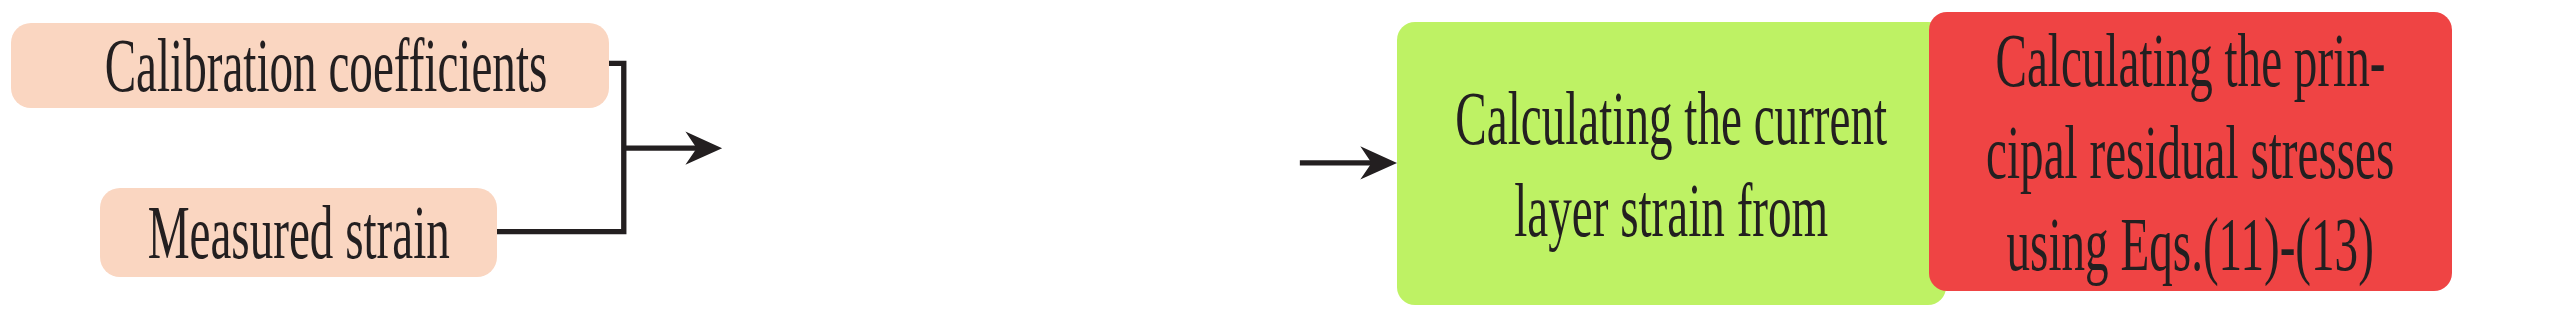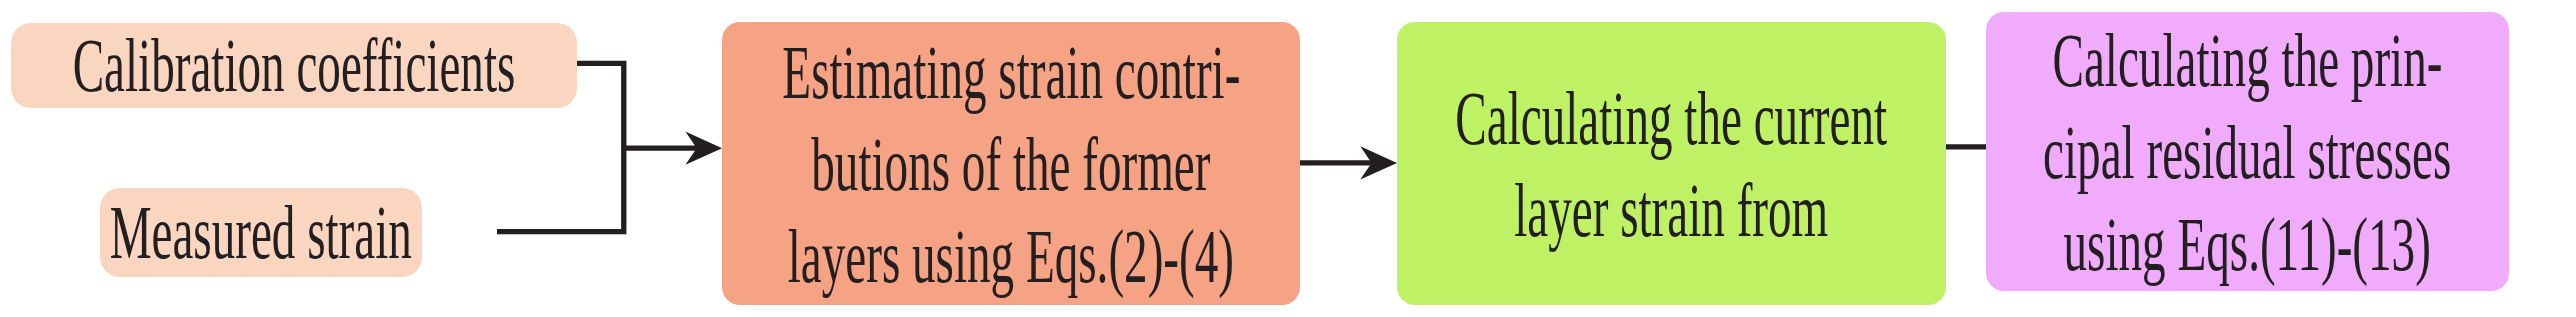--- a/index.html
+++ b/index.html
@@ -52,54 +52,43 @@
     <path d="M1052 250 H1176" fill="none" stroke="currentColor" stroke-width="9"></path>
     <polygon fill="currentColor" points="1218,250 1156,222 1175,250 1156,278"></polygon>
 
     <path d="M2193 275 H2315" fill="none" stroke="currentColor" stroke-width="9"></path>
     <polygon fill="currentColor" points="2357,275 2295,247 2314,275 2295,303"></polygon>
 
     <path d="M3283 248 H3405" fill="none" stroke="currentColor" stroke-width="9"></path>
     <polygon fill="currentColor" points="3447,248 3385,220 3404,248 3385,276"></polygon>
   </svg>
 
-  <div class="box small" style="left: 10.7px; top: 22.5px; width: 566px; height: 85px; background-color: rgb(250, 214, 193);">
+  <div class="box small" style="left: 10.7px; top: 22.5px; width: 566px; height: 85px; background-color: rgb(250, 214, 193); padding-left: 32px;">
     <div class="line-row">
       <span class="condensed">Calibration coefficients</span>
     </div>
   </div>
 
-  <div class="box small" style="left: 100px; top: 188px; width: 322px; height: 89px; background-color: rgb(250, 214, 193);">
+  <div class="box small" style="left: 100px; top: 188px; width: 397px; height: 89px; background-color: rgb(250, 214, 193);">
     <div class="line-row">
       <span class="condensed">Measured strain</span>
     </div>
   </div>
 
-  <div class="box" style="left: 722px; top: 22px; width: 578px; height: 283px; background-color: rgb(246, 162, 132);">
-    <div class="line-row">
-      <span class="condensed">Estimating strain contri-</span>
-    </div>
-    <div class="line-row">
-      <span class="condensed">butions of the former</span>
-    </div>
-    <div class="line-row">
-      <span class="condensed">layers using Eqs.(2)-(4)</span>
-    </div>
-  </div>
 
   <div class="box" style="left: 1397px; top: 22px; width: 549px; height: 283px; background-color: #bef264;">
     <div class="line-row">
       <span class="condensed">Calculating the current</span>
     </div>
     <div class="line-row">
       <span class="condensed">layer strain from</span>
     </div>
   </div>
 
-  <div class="box" style="left: 1986px; top: 12px; width: 523px; height: 279px; background-color: #f0abfc;">
+  <div class="box" style="left: 1929px; top: 12px; width: 523px; height: 279px; background-color: #ef4444;">
     <div class="line-row">
       <span class="condensed">Calculating the prin-</span>
     </div>
     <div class="line-row">
       <span class="condensed">cipal residual stresses</span>
     </div>
     <div class="line-row">
       <span class="condensed">using Eqs.(11)-(13)</span>
     </div>
   </div>

